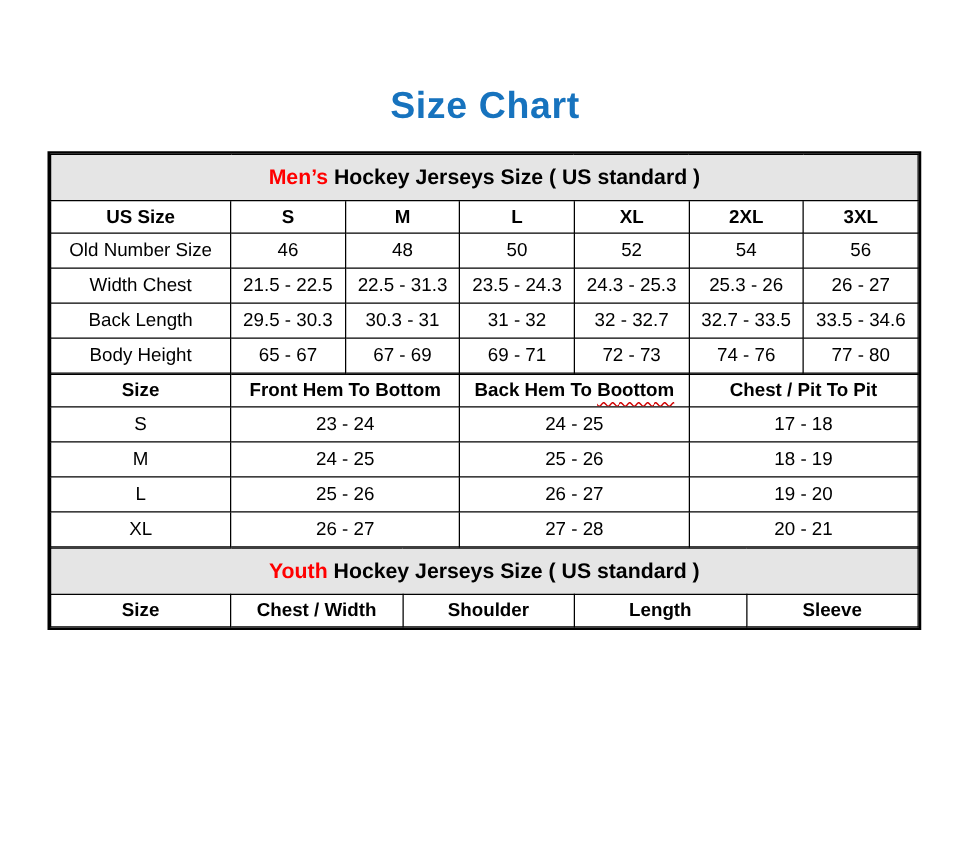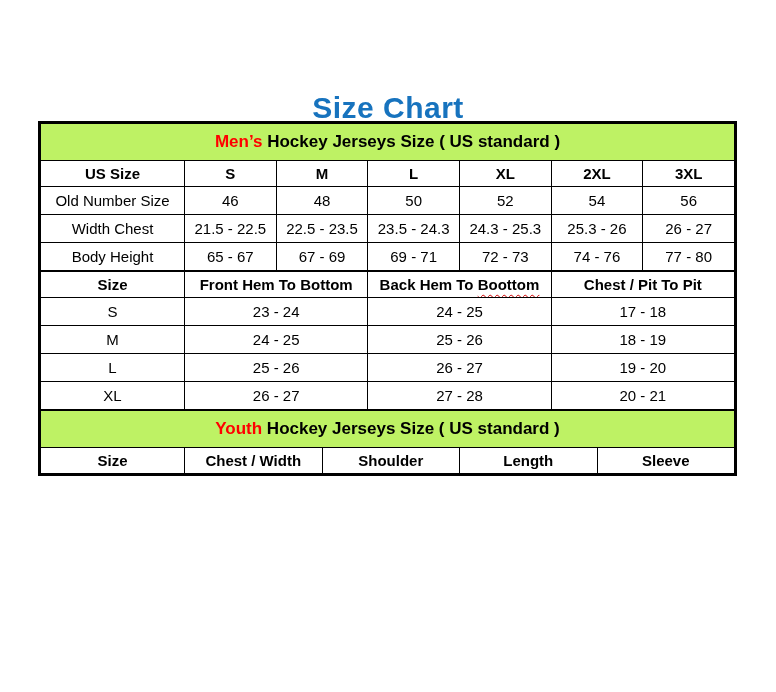--- a/index.html
+++ b/index.html
@@ -6,21 +6,21 @@
   html, body { margin: 0; padding: 0; }
   body {
     width: 776px; height: 692px;
     background: #FFFFFF;
     color: #000000;
     font-family: "Liberation Sans", "DejaVu Sans", sans-serif;
     overflow: hidden;
   }
   .page-title {
     margin: 0;
-    padding-top: 90px;
+    padding-top: 67px;
     height: 99px;
     text-align: center;
     font-size: 30px;
     line-height: 36px;
     font-weight: bold;
     color: #1773BE;
     letter-spacing: 0.5px;
   }
   .stack {
     width: 699px;
@@ -36,21 +36,21 @@
   th, td {
     border: 1px solid #000000;
     text-align: center;
     vertical-align: middle;
     padding: 0 2px;
     white-space: nowrap;
     overflow: hidden;
   }
   tr.band { height: 37px; }
   tr.band td {
-    background: #bef264;
+    background: #e5e5e5;
     font-size: 17px;
     font-weight: bold;
   }
   .hl { color: #FF0000; }
   tr.cols { height: 26px; }
   tr.cols th { font-size: 15px; font-weight: bold; }
   tr.row { height: 28px; }
   tr.row td { font-size: 15px; font-weight: normal; }
   td.blabel { font-weight: bold; }
   .sic {
@@ -96,25 +96,34 @@
         <td>46</td>
         <td>48</td>
         <td>50</td>
         <td>52</td>
         <td>54</td>
         <td>56</td>
       </tr>
       <tr class="row">
         <td>Width Chest</td>
         <td>21.5 - 22.5</td>
-        <td>22.5 - 23.5</td>
+        <td>22.5 - 31.3</td>
         <td>23.5 - 24.3</td>
         <td>24.3 - 25.3</td>
         <td>25.3 - 26</td>
         <td>26 - 27</td>
+      </tr>
+      <tr class="row">
+        <td>Back Length</td>
+        <td>29.5 - 30.3</td>
+        <td>30.3 - 31</td>
+        <td>31 - 32</td>
+        <td>32 - 32.7</td>
+        <td>32.7 - 33.5</td>
+        <td>33.5 - 34.6</td>
       </tr>
       <tr class="row">
         <td>Body Height</td>
         <td>65 - 67</td>
         <td>67 - 69</td>
         <td>69 - 71</td>
         <td>72 - 73</td>
         <td>74 - 76</td>
         <td>77 - 80</td>
       </tr>

